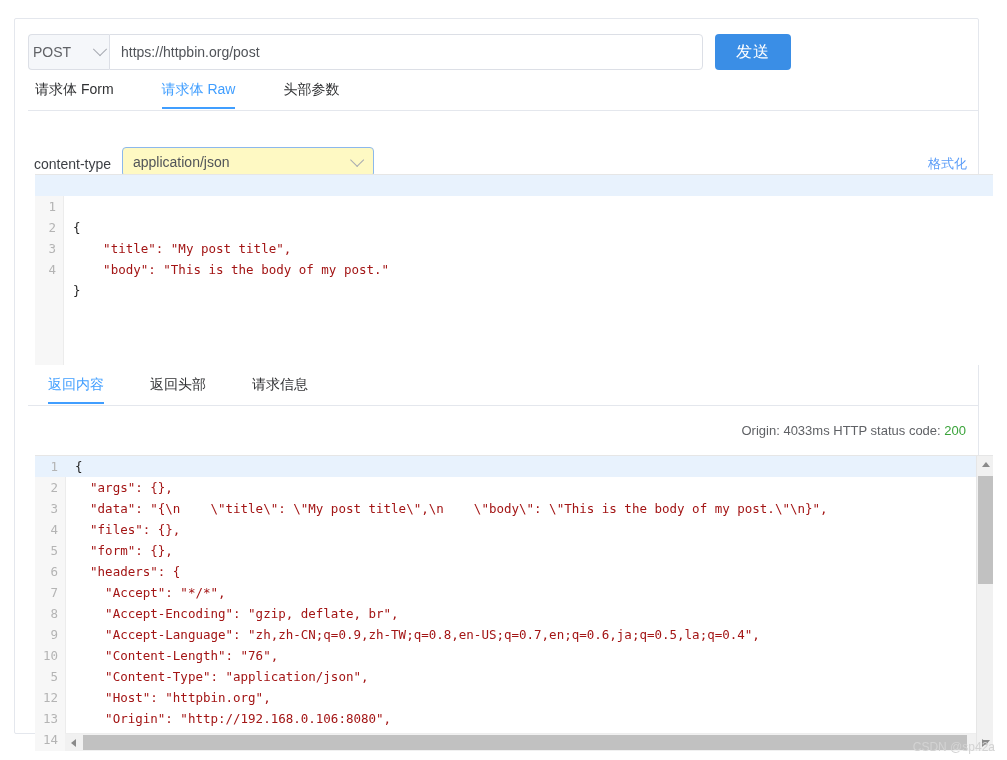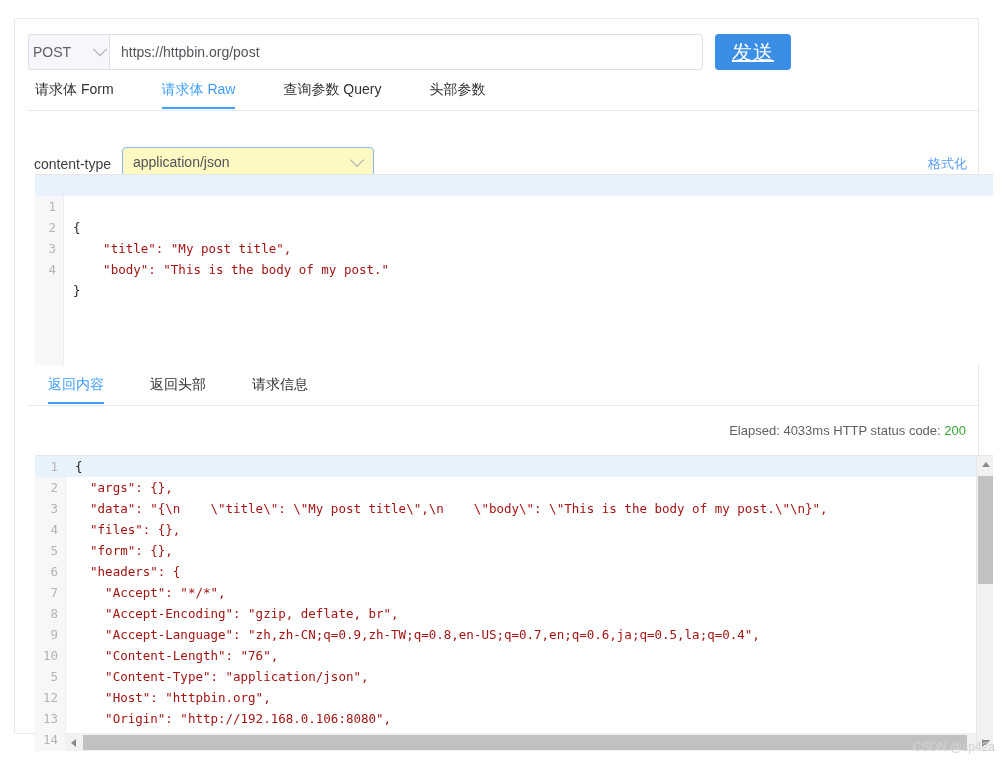--- a/index.html
+++ b/index.html
@@ -87,25 +87,24 @@
   .send-btn {
     position: absolute;
     left: 687px;
     top: 0;
     width: 76px;
     height: 36px;
     background: #3a8ee6;
     border: none;
     border-radius: 4px;
     color: #ffffff;
-    font-size: 20px;
+    font-size: 16px;
     font-family: "Liberation Sans", sans-serif;
     cursor: pointer;
     letter-spacing: 1px;
-    text-decoration: underline;
   }
 
   
   .tabs {
     position: absolute;
     height: 38px;
     border-bottom: 1px solid #e4e7ed;
     display: flex;
     align-items: flex-start;
   }
@@ -400,21 +399,20 @@
         <span>POST</span>
         <span class="caret"></span>
       </div>
       <input class="url-input" type="text" value="https://httpbin.org/post" placeholder="https://httpbin.org/post" style="">
       <button class="send-btn">发送</button>
     </div>
 
     <div class="tabs req-tabs">
       <div class="tab">请求体 Form</div>
       <div class="tab active">请求体 Raw</div>
-      <div class="tab">查询参数 Query</div>
       <div class="tab">头部参数</div>
     </div>
 
     <div class="ct-row">
       <div class="ct-label">content-type</div>
       <div class="ct-select">
         <span class="ct-value">application/json</span>
         <span class="caret"></span>
       </div>
       <div class="format-link">格式化</div>
@@ -442,21 +440,21 @@
       </div>
     </div>
 
     <div class="tabs res-tabs">
       <div class="tab active">返回内容</div>
       <div class="tab">返回头部</div>
       <div class="tab">请求信息</div>
     </div>
 
     <div class="status-line">
-      <span>Elapsed: 4033ms HTTP status code: </span><span class="status-code">200</span>
+      <span>Origin: 4033ms HTTP status code: </span><span class="status-code">200</span>
     </div>
 
     <div class="editor response">
       <div class="gutter"></div>
       <div class="code-area" id="response-code-area">
           <div class="code-line first"><span class="ln">1</span><span class="lt">{</span></div>
           <div class="code-line"><span class="ln">2</span><span class="lt str">  "args": {},</span></div>
           <div class="code-line"><span class="ln">3</span><span class="lt str">  "data": "{\n    \"title\": \"My post title\",\n    \"body\": \"This is the body of my post.\"\n}",</span></div>
           <div class="code-line"><span class="ln">4</span><span class="lt str">  "files": {},</span></div>
           <div class="code-line"><span class="ln">5</span><span class="lt str">  "form": {},</span></div>

